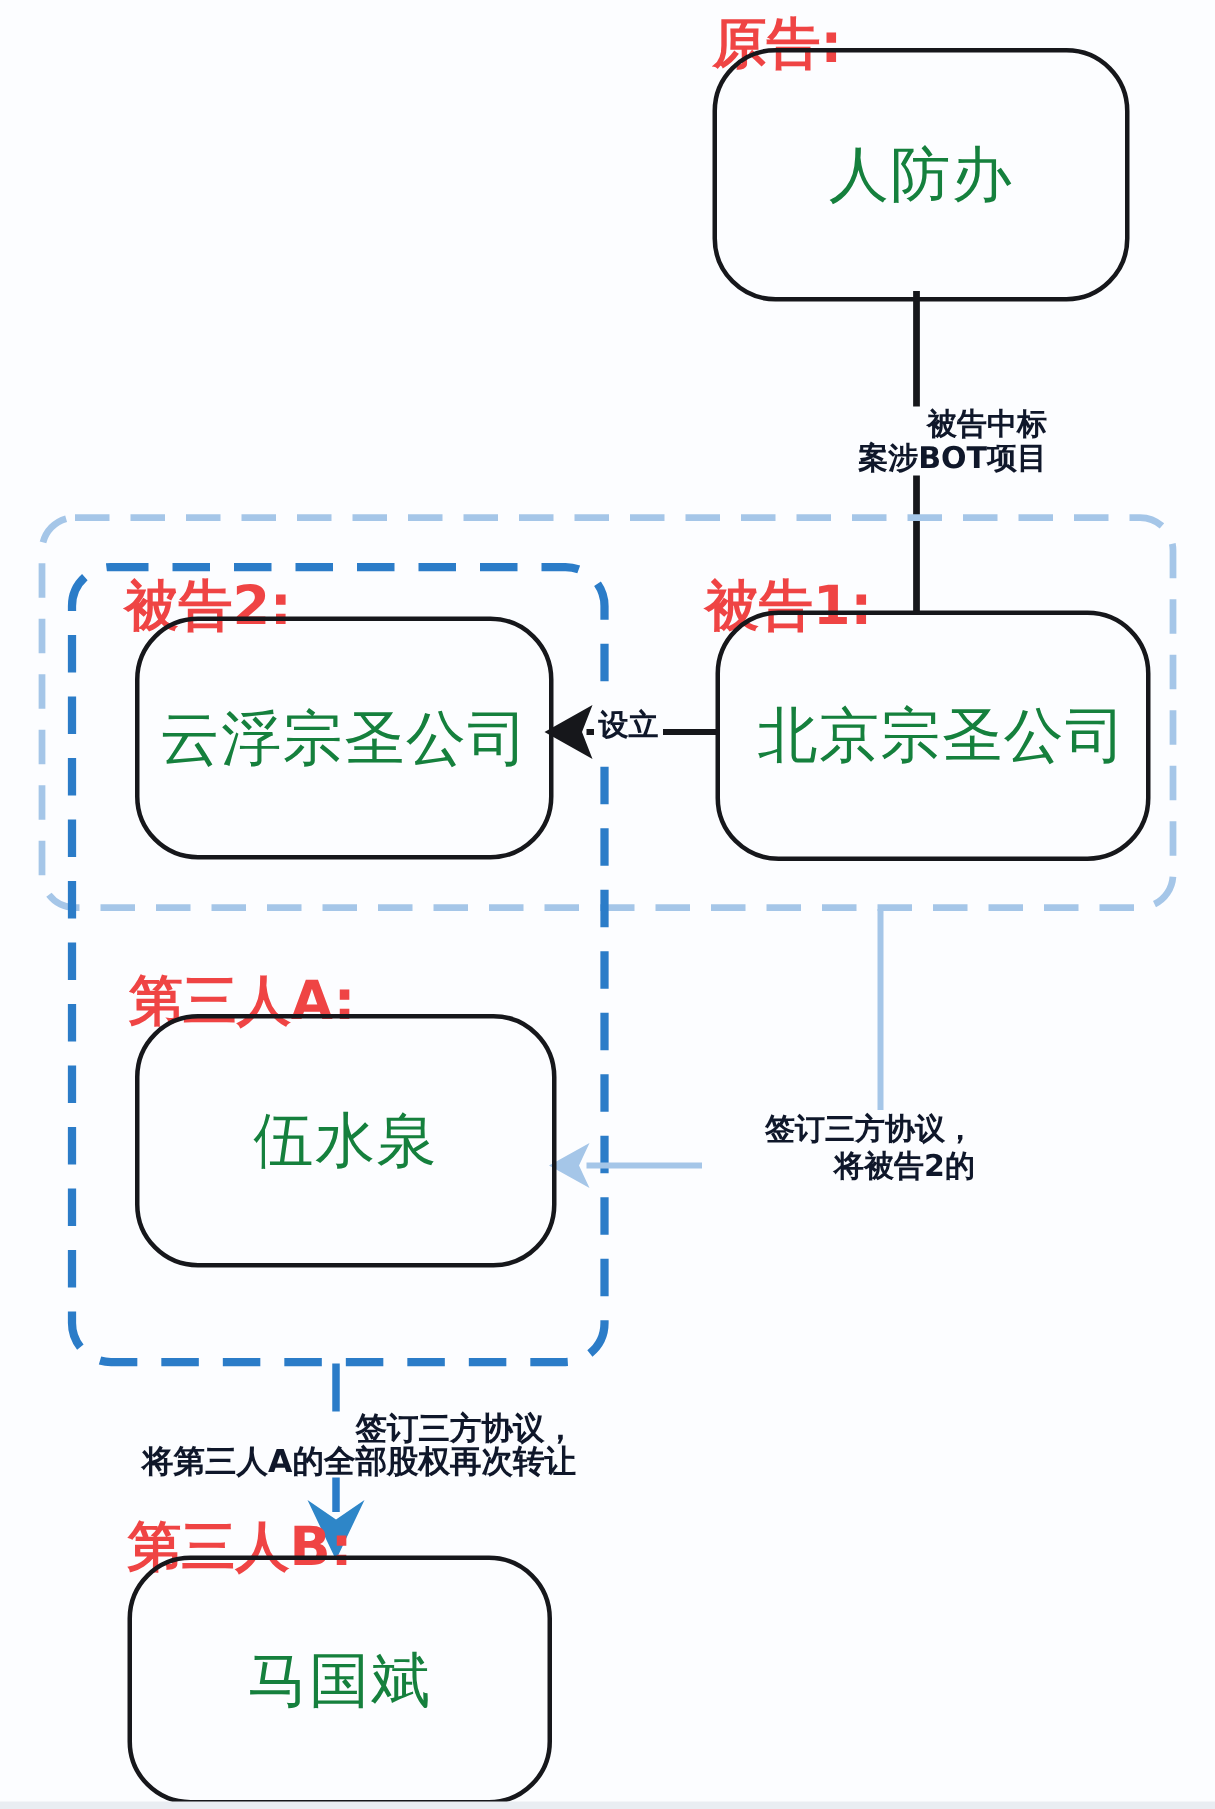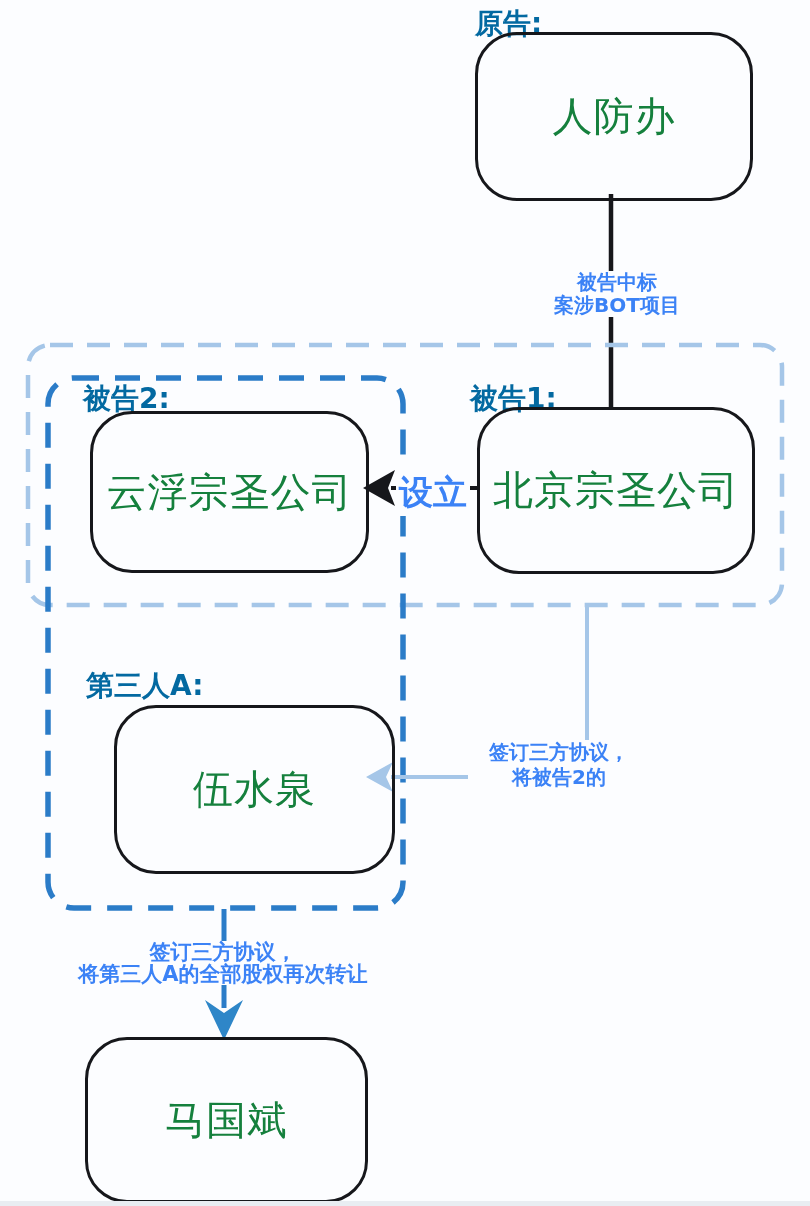--- a/index.html
+++ b/index.html
@@ -7,38 +7,38 @@
     position:relative;width:810px;height:1206px;background:#fcfdff;
     font-family:"DejaVu Sans","Liberation Sans",sans-serif;overflow:hidden;
   }
   .layer{position:absolute;left:0;top:0;}
   .node{
     position:absolute;border:3.5px solid #16171b;border-radius:42px;
     display:flex;align-items:center;justify-content:center;
     font-size:40px;color:#15803d;letter-spacing:1px;background:transparent;
   }
   .n-plaintiff{left:475px;top:32px;width:272px;height:163px;}
-  .n-def1{left:477px;top:407px;width:272px;height:161px;}
+  .n-def1{left:477px;top:407px;width:272px;height:161px;padding-left:12px;}
   .n-def2{left:90px;top:411px;width:273px;height:156px;}
-  .n-thirda{left:90px;top:705px;width:275px;height:163px;margin-left:24px;}
+  .n-thirda{left:90px;top:676px;width:275px;height:163px;}
   .n-thirdb{left:85px;top:1037px;width:277px;height:160px;}
   .nlabel{
-    position:absolute;font-weight:bold;font-size:28px;color:#0369a1;white-space:nowrap;
+    position:absolute;font-weight:bold;font-size:36px;color:#ef4444;white-space:nowrap;
   }
   .l-plaintiff{left:475px;top:5px;}
   .l-def2{left:83px;top:380px;text-align:center;}
   .l-def1{left:470px;top:380px;}
-  .l-thirda{left:86px;top:667px;}
+  .l-thirda{left:86px;top:643px;}
   .l-thirdb{left:85px;top:1007px;}
   .red{
-    position:absolute;color:#3b82f6;font-weight:bold;text-align:center;
+    position:absolute;color:#0f172a;font-weight:bold;text-align:right;
     background:#fcfdff;white-space:nowrap;
   }
   .red1{left:536px;top:271px;width:162px;font-size:20px;line-height:23px;}
-  .red2{left:396px;top:470px;font-size:34px;padding:0 3px;}
+  .red2{left:396px;top:470px;font-size:20px;padding:0 3px;}
   .red3{left:468px;top:740px;width:182px;font-size:20px;line-height:25px;}
   .red4{left:62px;top:941px;width:322px;font-size:21px;line-height:22px;}
   .bottom-strip{position:absolute;left:0;right:0;bottom:0;height:5px;background:#e9edf2;}
 </style>
 </head>
 <body>
 
 <div class="stage">
 
   <svg class="layer" width="810" height="1206" viewBox="0 0 810 1206">
@@ -62,20 +62,21 @@
     <g>
       <line x1="224" y1="909" x2="224" y2="1008" stroke-width="5" stroke="#2b7cc8"></line>
       <polygon points="224,1040 205,1000 224,1013 243,1000" fill="#2e86c8"></polygon>
     </g>
   </svg>
 
   <div class="nlabel l-plaintiff">原告:</div>
   <div class="nlabel l-def1">被告1:</div>
   <div class="nlabel l-def2">被告2:</div>
   <div class="nlabel l-thirda">第三人A:</div>
+  <div class="nlabel l-thirdb">第三人B:</div>
 
   <div class="node n-plaintiff">
     <span>人防办</span>
   </div>
   <div class="node n-def1">
     <span>北京宗圣公司</span>
   </div>
   <div class="node n-def2">
     <span>云浮宗圣公司</span>
   </div>

